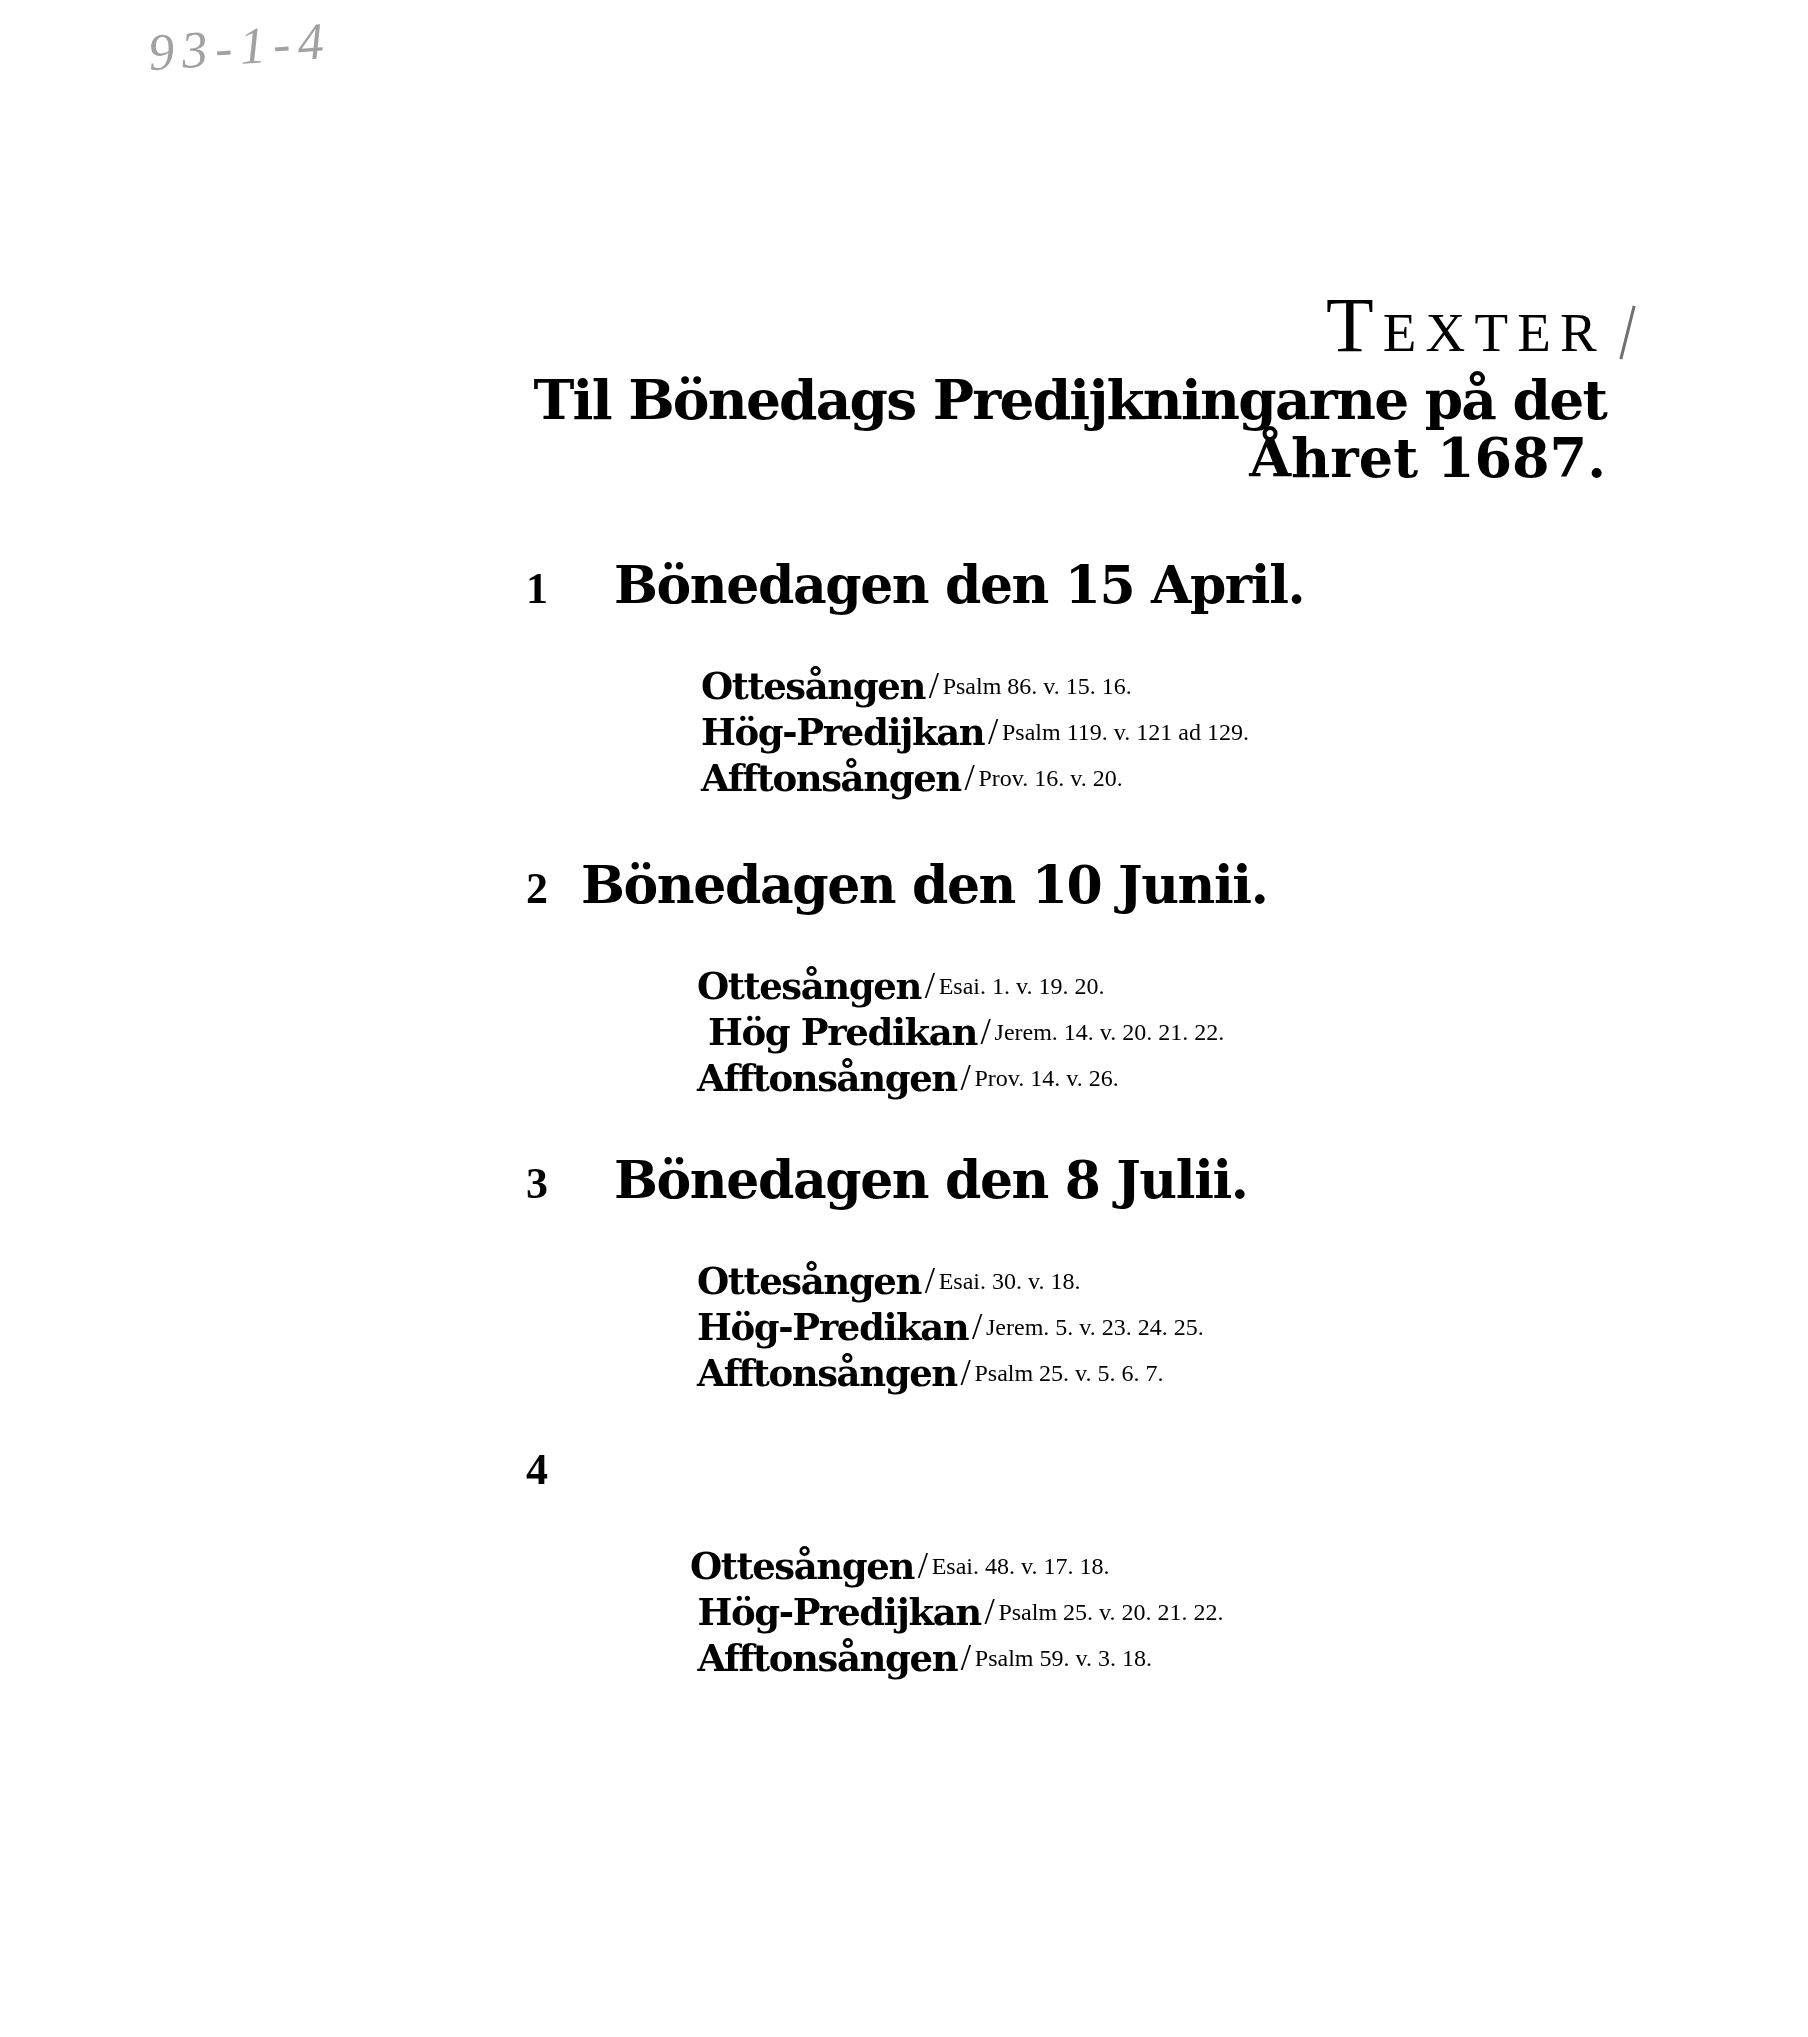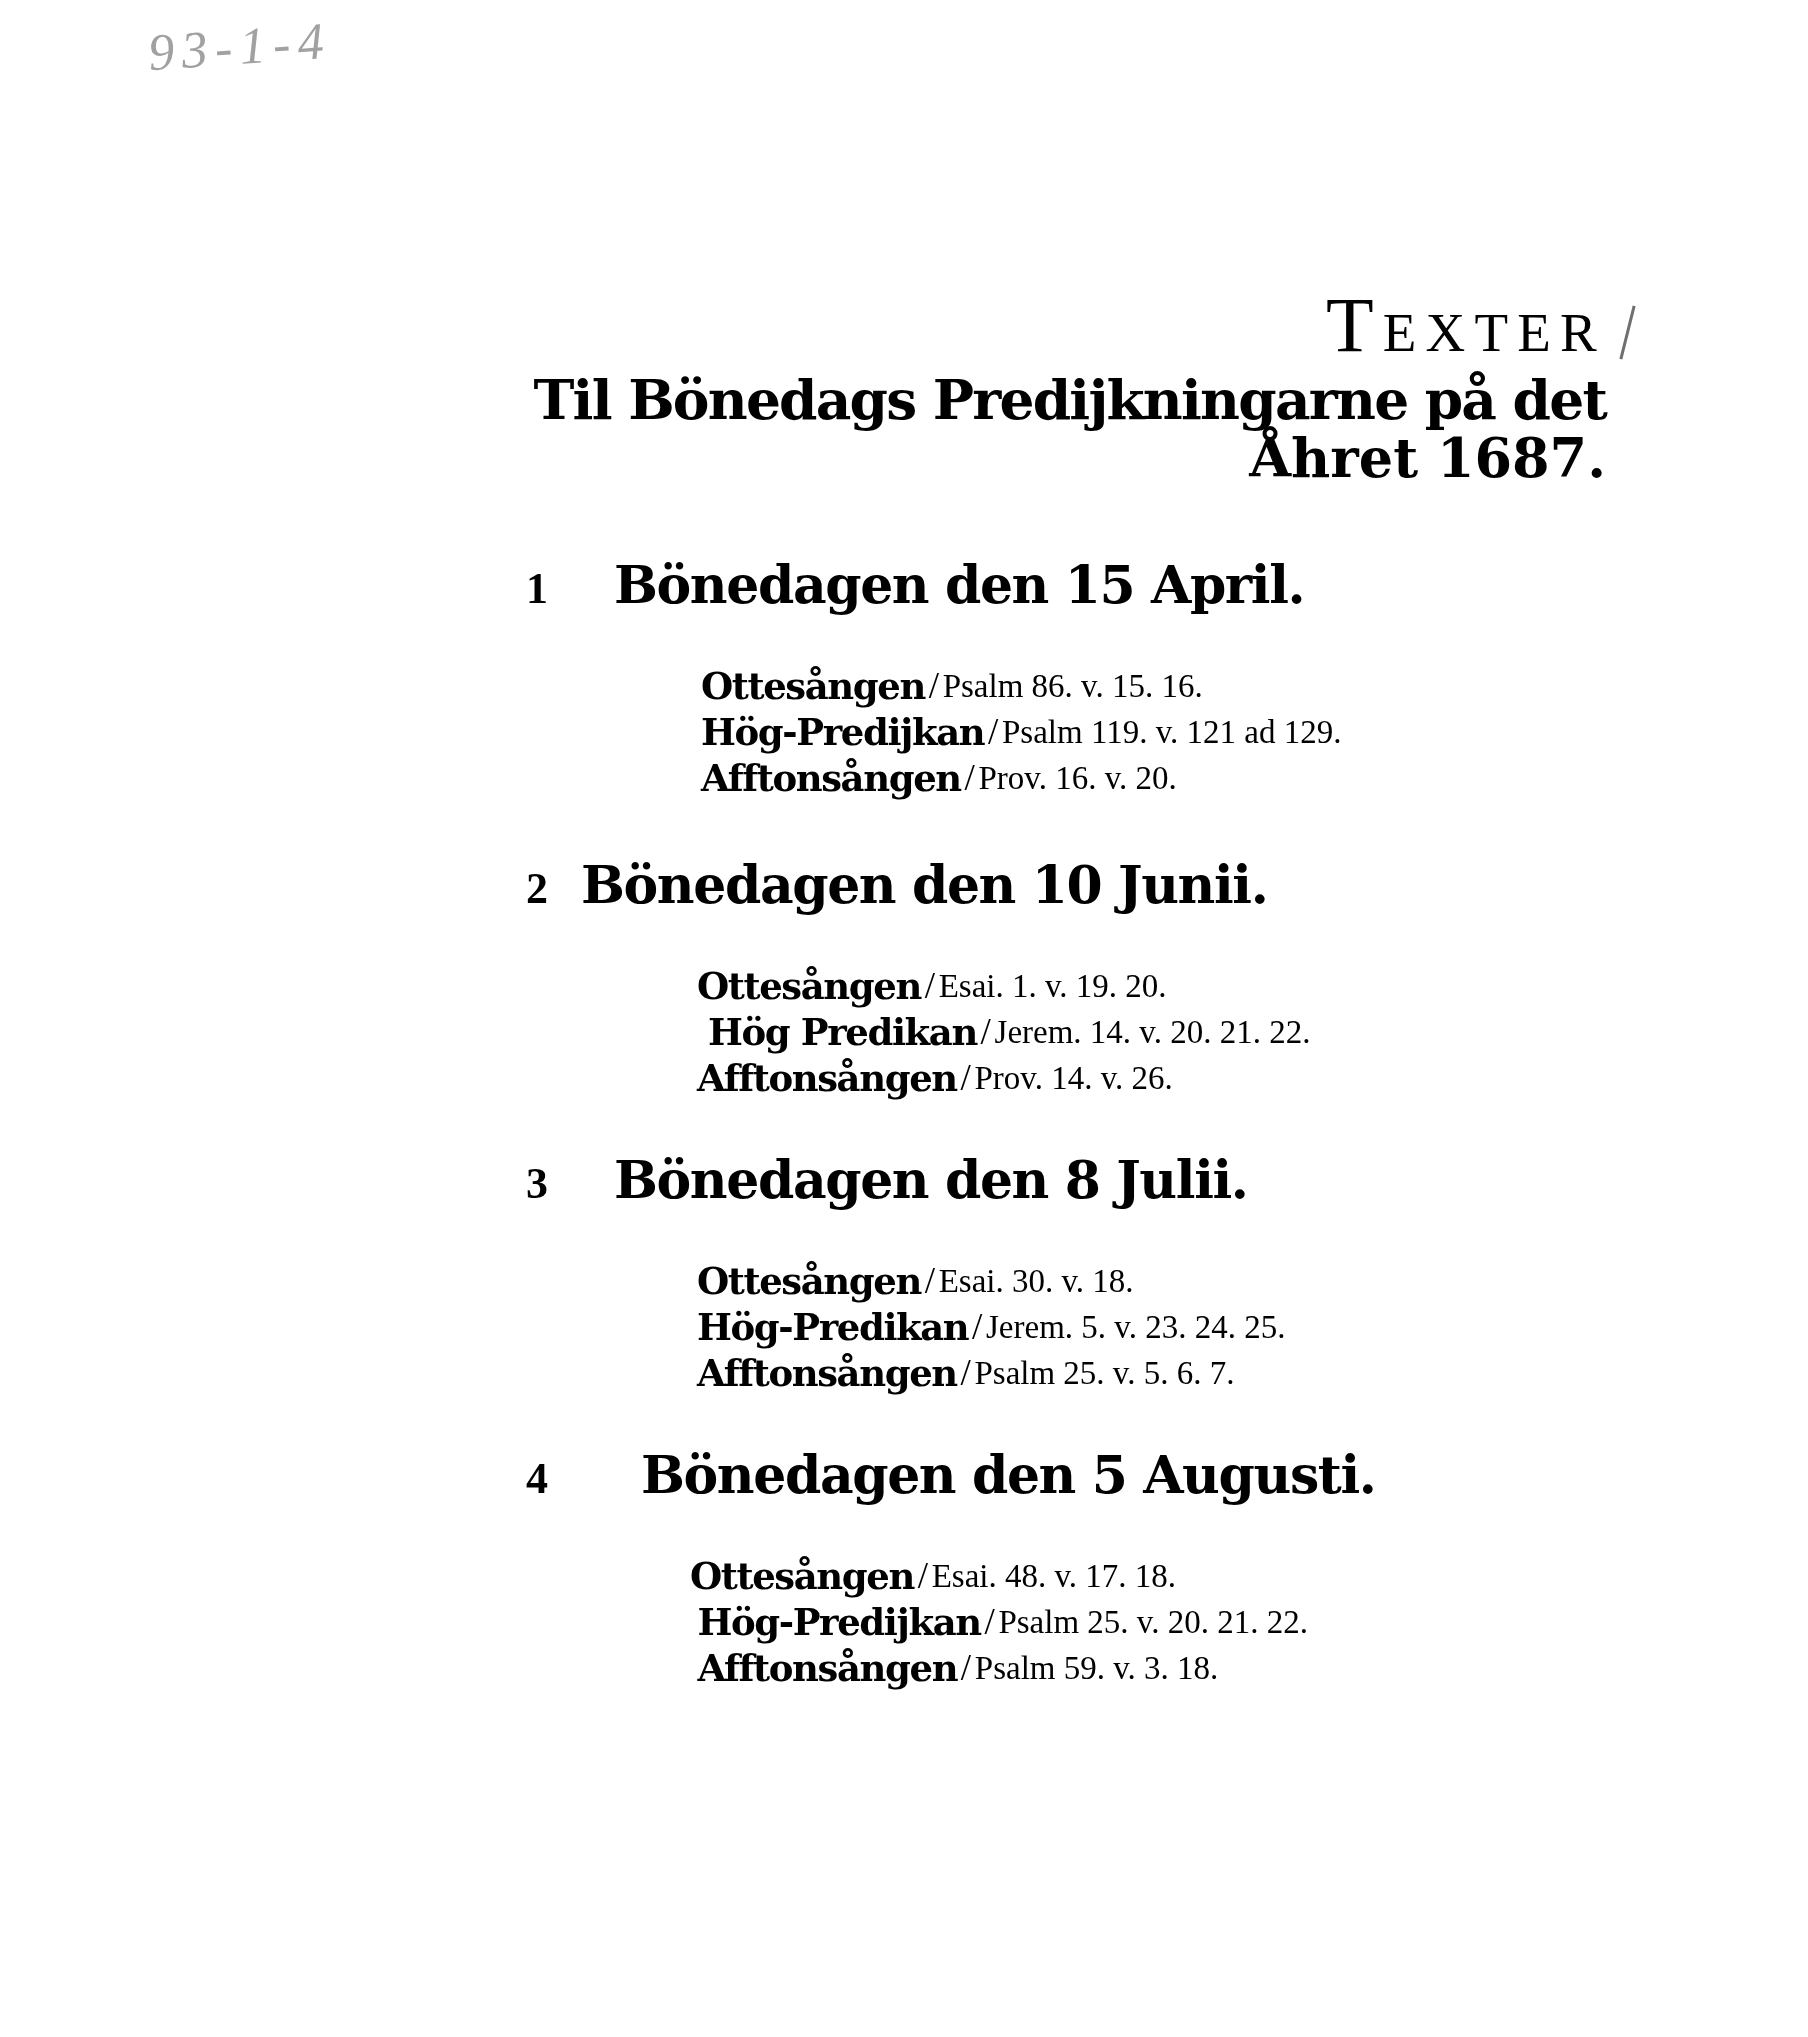--- a/index.html
+++ b/index.html
@@ -108,21 +108,21 @@
       font-family: "DejaVu Serif", serif;
       font-weight: bold;
       letter-spacing: -1.4px;
     }
     .reading .sep {
       font-family: "Liberation Serif", serif;
       margin: 0 3.7px;
     }
     .reading .ref {
       font-family: "Liberation Serif", serif;
-      font-size: 33px;
+      font-size: 24px;
     }
   </style>
 </head>
 <body>
 
 <div class="handwritten-mark">93-1-4</div>
 <div class="margin-stroke"></div>
 
 <div class="title-block">
   <h1 class="title-main"><span class="big">T</span><span>EXTER</span></h1>
@@ -198,21 +198,20 @@
       <span class="service">Afftonsången</span>
         <span class="sep">/</span>
         <span class="ref">Psalm 25. v. 5. 6. 7.</span>
     </div>
   </div>
 </div>
 
 <div class="section" style="top:1444px;">
   <div class="section-head">
     <span class="section-num" style="width:115px;">4</span>
-    <span class="section-title">Bönedagen den 5 Augusti.</span>
   </div>
   <div class="readings" style="margin-left:164px;">
     <div class="reading">
       <span class="service">Ottesången</span>
         <span class="sep">/</span>
         <span class="ref">Esai. 48. v. 17. 18.</span>
     </div>
     <div class="reading" style="padding-left:7.4px;">
       <span class="service">Hög-Predijkan</span>
         <span class="sep">/</span>

